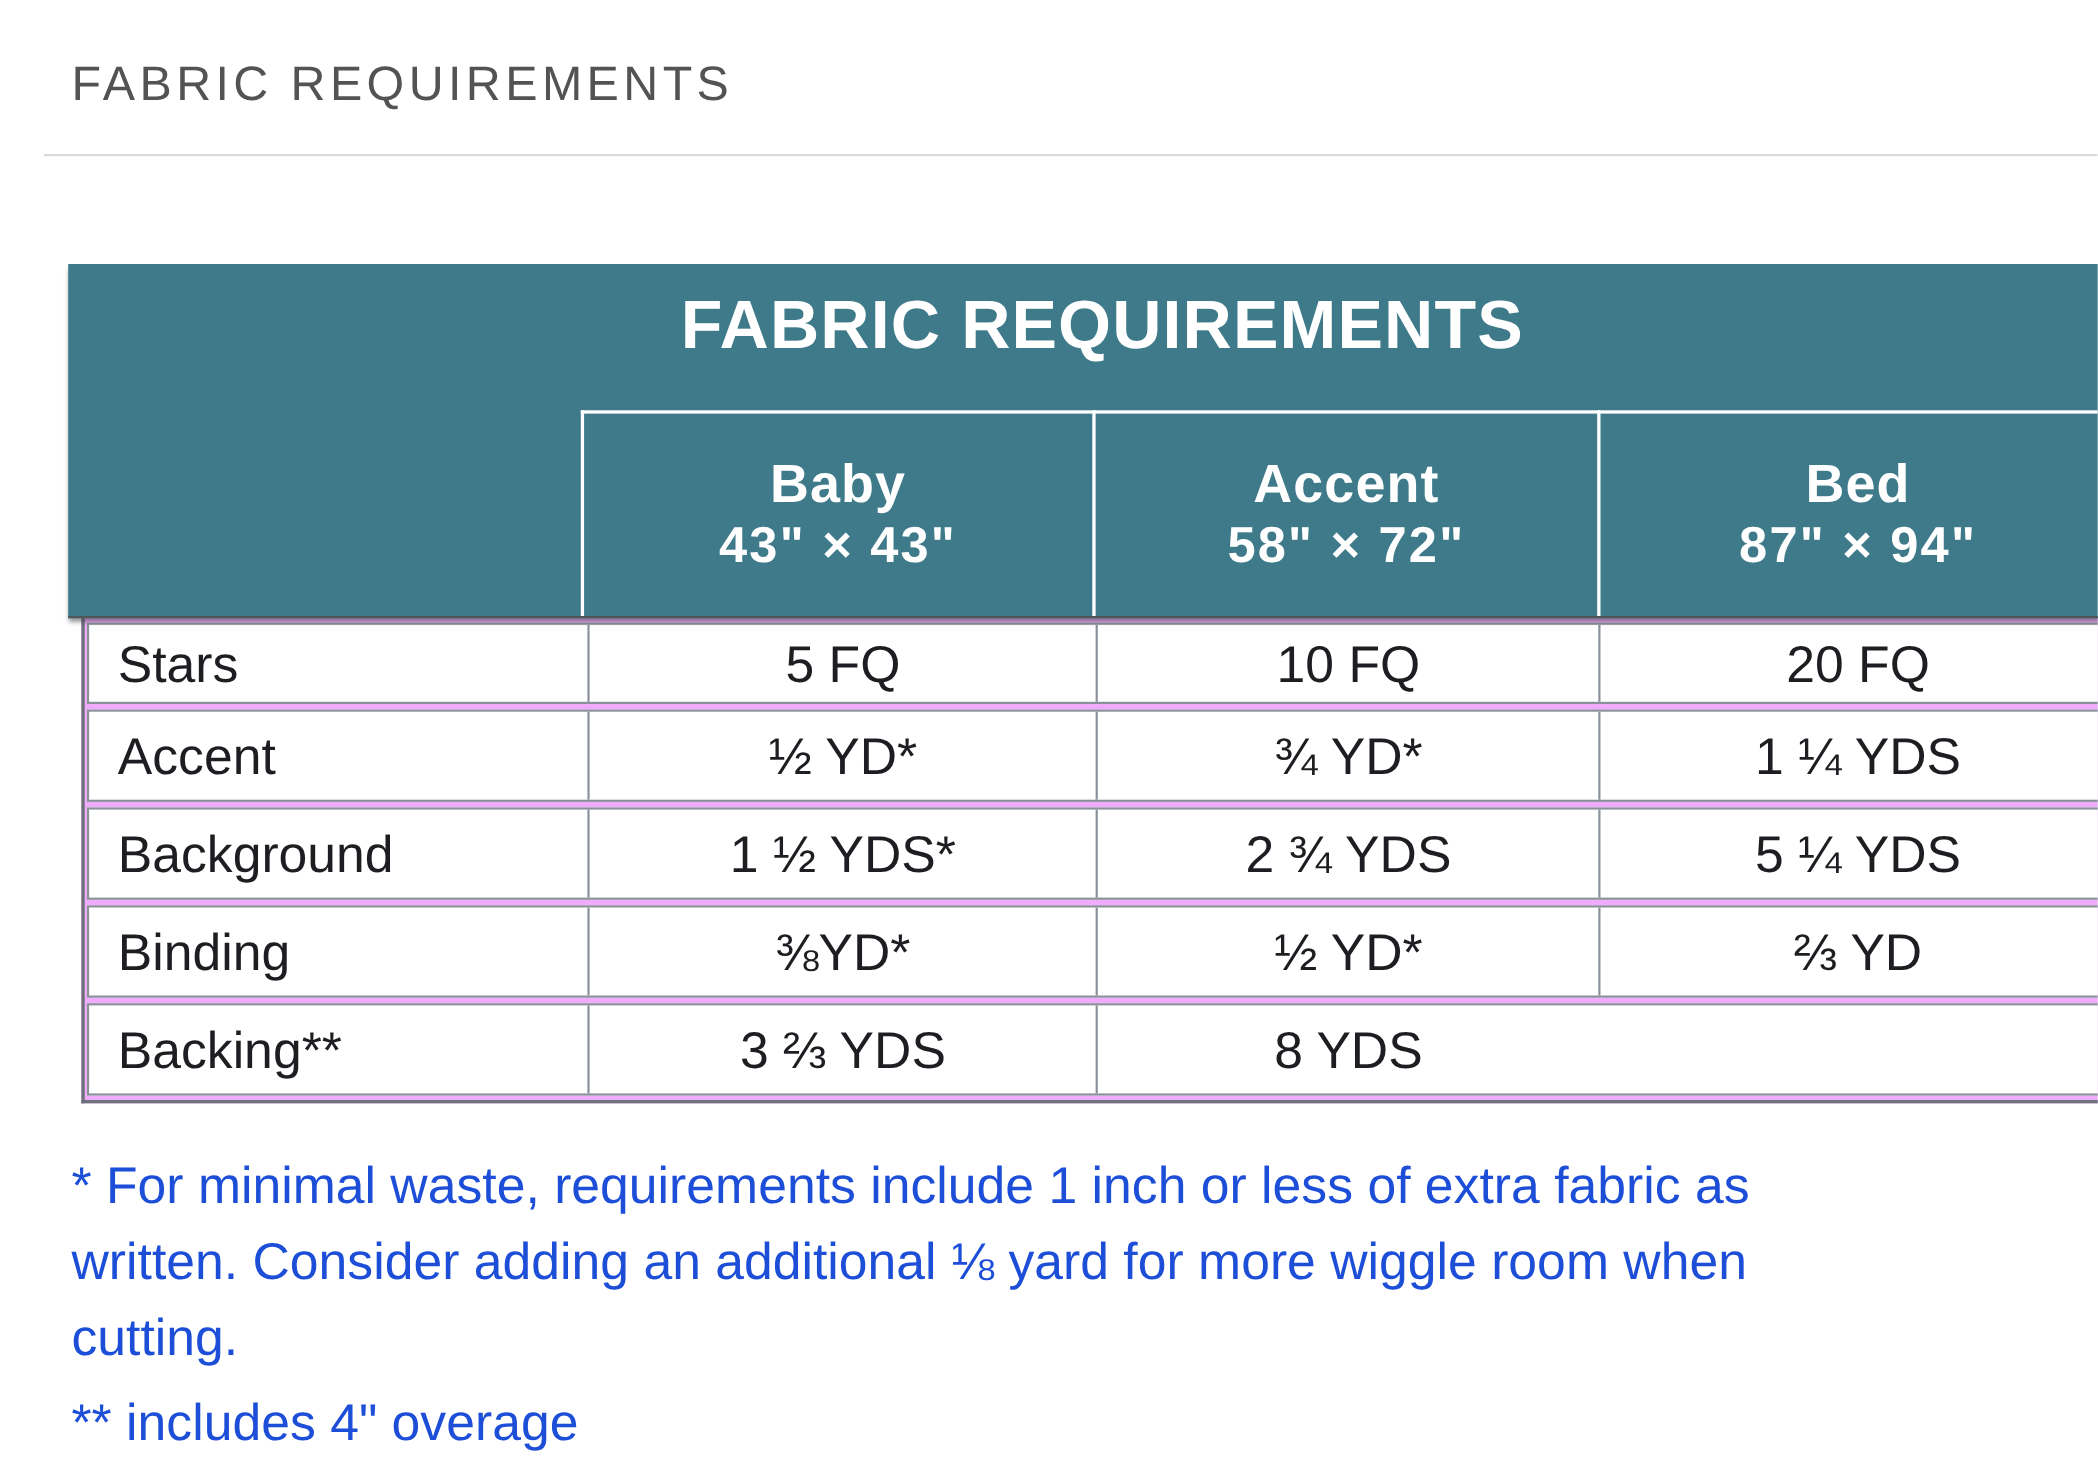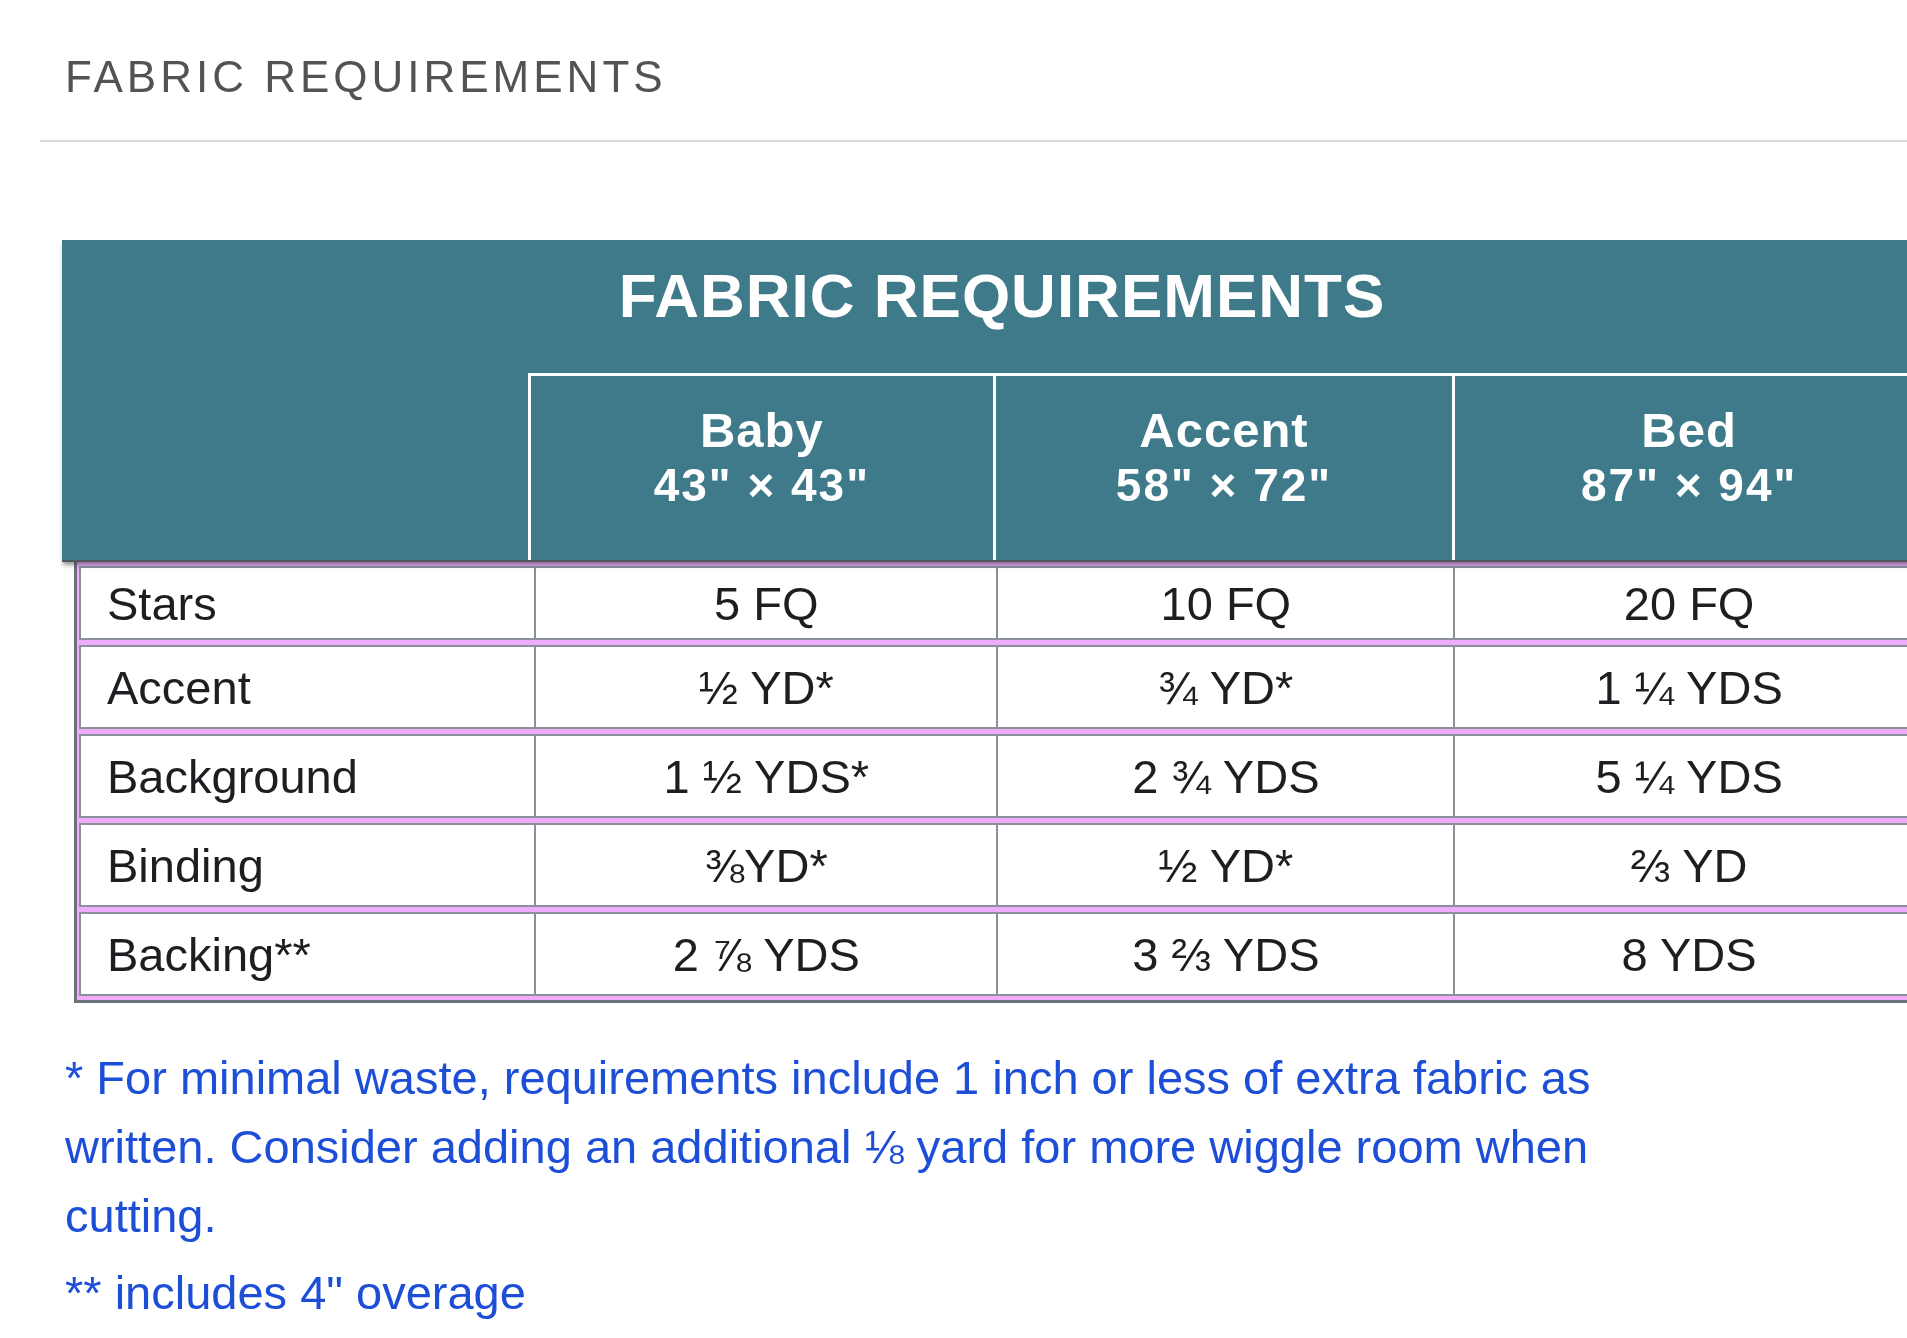--- a/index.html
+++ b/index.html
@@ -64,21 +64,21 @@
     bottom: 0;
     display: grid;
     grid-template-columns: 464fr 459fr 473fr;
   }
   .col-head {
     border-top: 3px solid #ffffff;
     border-left: 3px solid #ffffff;
     display: flex;
     flex-direction: column;
     align-items: center;
-    justify-content: center;
+    justify-content: flex-end;
     padding: 16px 0 38px 0;
     box-sizing: border-box;
     color: #ffffff;
   }
   .col-head:last-child { border-right: 3px solid #ffffff; }
   .col-name {
     font-size: 49px;
     font-weight: bold;
     letter-spacing: 1px;
   }
@@ -186,21 +186,20 @@
 
       <div class="row">
         <div class="cell label">Binding</div>
         <div class="cell">⅜YD*</div>
         <div class="cell">½ YD*</div>
         <div class="cell">⅔ YD</div>
       </div>
 
       <div class="row">
         <div class="cell label">Backing**</div>
-        <div class="cell">2 ⅞ YDS</div>
         <div class="cell">3 ⅔ YDS</div>
         <div class="cell">8 YDS</div>
       </div>
 
     </div>
   </div>
 
   <div class="footnotes">
     <div class="line">* For minimal waste, requirements include 1 inch or less of extra fabric as</div>
     <div class="line">written. Consider adding an additional ⅛ yard for more wiggle room when</div>

